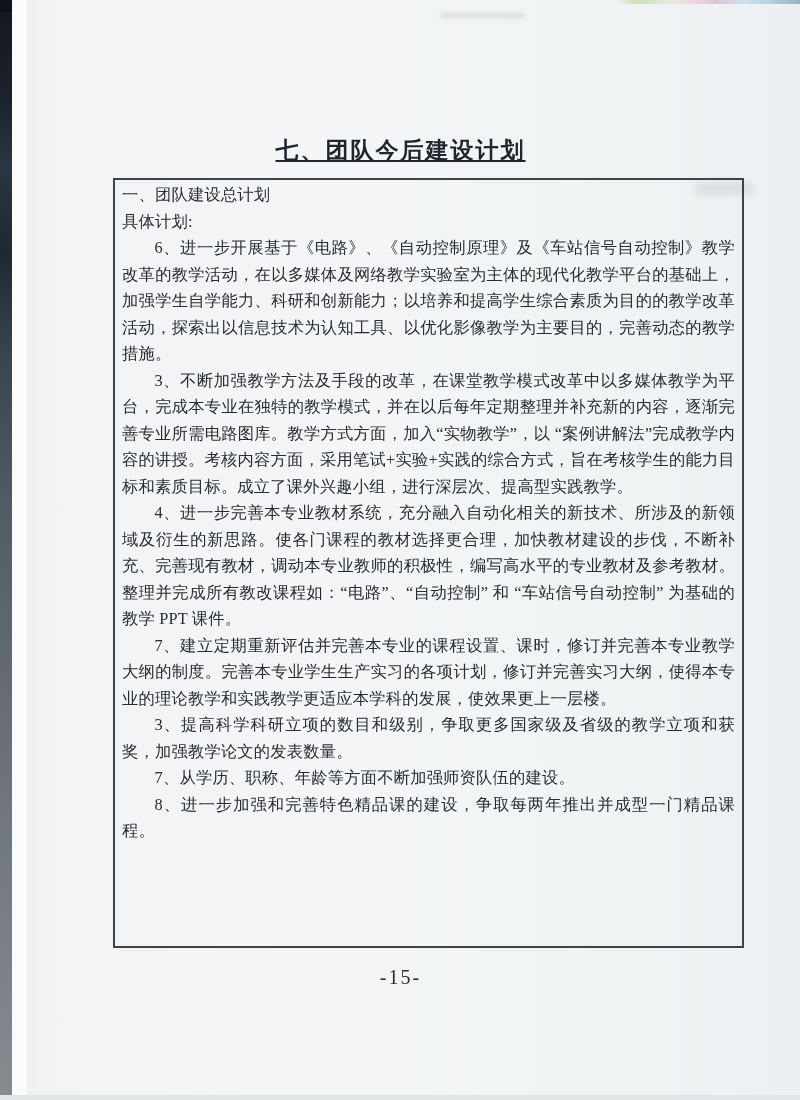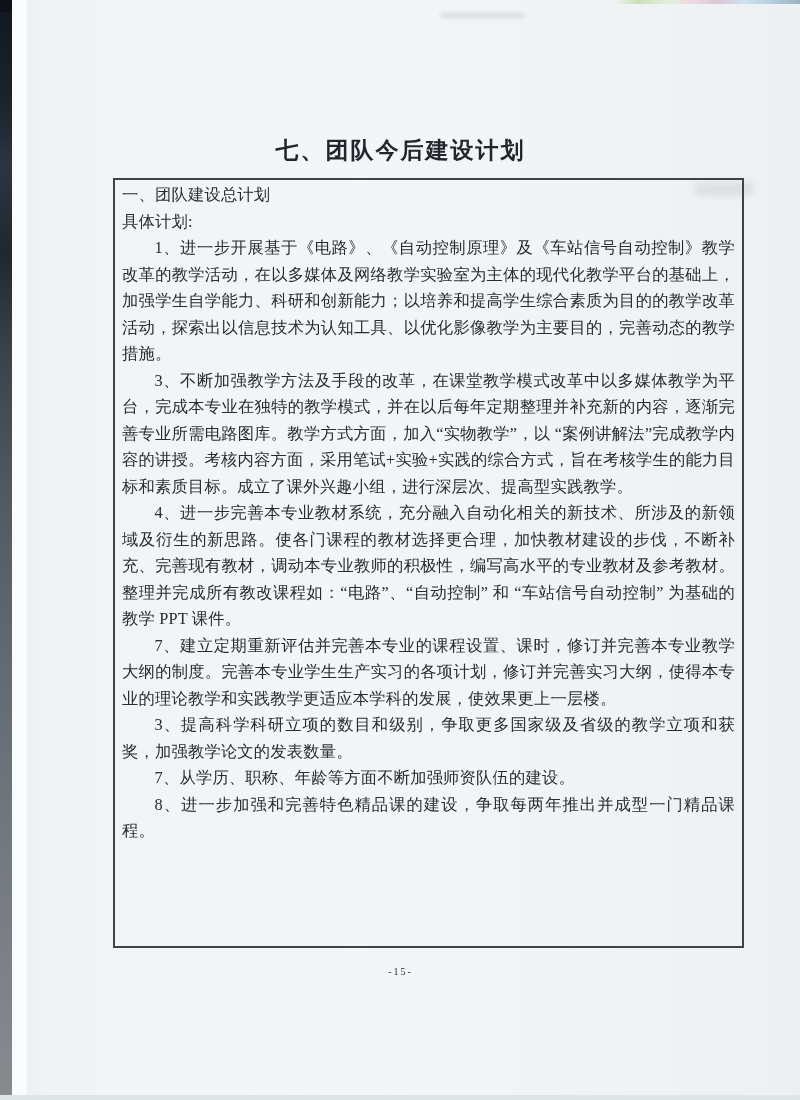--- a/index.html
+++ b/index.html
@@ -51,41 +51,42 @@
     background: #b4bac1; opacity: .30; filter: blur(3px);
     border-radius: 3px;
   }
   
   .title {
     position: absolute; left: 113px; top: 135px; width: 575px; margin: 0;
     text-align: center;
     font-family: "Liberation Sans", "DejaVu Sans", sans-serif;
     font-size: 23px; font-weight: 700; letter-spacing: 2px;
     color: #20262e;
+    text-decoration: underline;
   }
   .box {
     position: absolute; left: 113px; top: 178px;
     width: 631px; height: 770px;
     box-sizing: border-box;
     border: 2px solid #3c434b;
     padding: 2px 7px 0 7px;
   }
   .box p {
     margin: 0;
     font-size: 16.3px;
     line-height: 26.5px;
     text-align: justify;
     color: #272c34;
     letter-spacing: 0.2px;
   }
   .indent { text-indent: 2em; }
   .pagenum {
     position: absolute; left: 113px; top: 966px; width: 575px; margin: 0;
     text-align: center;
-    font-size: 10px; letter-spacing: 2px;
+    font-size: 20px; letter-spacing: 2px;
     color: #2a2f37;
   }
 </style>
 </head>
 <body>
 
 <div class="scan">
 
   <div class="edge-dark"></div>
   <div class="edge-dark-top"></div>
@@ -93,21 +94,21 @@
   <div class="strip-top"></div>
   <div class="smudge-a"></div>
   <div class="smudge-b"></div>
   <div class="edge-bottom"></div>
 
   <h1 class="title">七、团队今后建设计划</h1>
 
   <div class="box">
     <p>一、团队建设总计划</p>
     <p>具体计划:</p>
-    <p class="indent">1、进一步开展基于《电路》、《自动控制原理》及《车站信号自动控制》教学改革的教学活动，在以多媒体及网络教学实验室为主体的现代化教学平台的基础上，加强学生自学能力、科研和创新能力；以培养和提高学生综合素质为目的的教学改革活动，探索出以信息技术为认知工具、以优化影像教学为主要目的，完善动态的教学措施。</p>
+    <p class="indent">6、进一步开展基于《电路》、《自动控制原理》及《车站信号自动控制》教学改革的教学活动，在以多媒体及网络教学实验室为主体的现代化教学平台的基础上，加强学生自学能力、科研和创新能力；以培养和提高学生综合素质为目的的教学改革活动，探索出以信息技术为认知工具、以优化影像教学为主要目的，完善动态的教学措施。</p>
     <p class="indent">3、不断加强教学方法及手段的改革，在课堂教学模式改革中以多媒体教学为平台，完成本专业在独特的教学模式，并在以后每年定期整理并补充新的内容，逐渐完善专业所需电路图库。教学方式方面，加入“实物教学”，以 “案例讲解法”完成教学内容的讲授。考核内容方面，采用笔试+实验+实践的综合方式，旨在考核学生的能力目标和素质目标。成立了课外兴趣小组，进行深层次、提高型实践教学。</p>
     <p class="indent">4、进一步完善本专业教材系统，充分融入自动化相关的新技术、所涉及的新领域及衍生的新思路。使各门课程的教材选择更合理，加快教材建设的步伐，不断补充、完善现有教材，调动本专业教师的积极性，编写高水平的专业教材及参考教材。整理并完成所有教改课程如：“电路”、“自动控制” 和 “车站信号自动控制” 为基础的教学 PPT 课件。</p>
     <p class="indent">7、建立定期重新评估并完善本专业的课程设置、课时，修订并完善本专业教学大纲的制度。完善本专业学生生产实习的各项计划，修订并完善实习大纲，使得本专业的理论教学和实践教学更适应本学科的发展，使效果更上一层楼。</p>
     <p class="indent">3、提高科学科研立项的数目和级别，争取更多国家级及省级的教学立项和获奖，加强教学论文的发表数量。</p>
     <p class="indent">7、从学历、职称、年龄等方面不断加强师资队伍的建设。</p>
     <p class="indent">8、进一步加强和完善特色精品课的建设，争取每两年推出并成型一门精品课程。</p>
   </div>
 
   <p class="pagenum">-15-</p>
 

